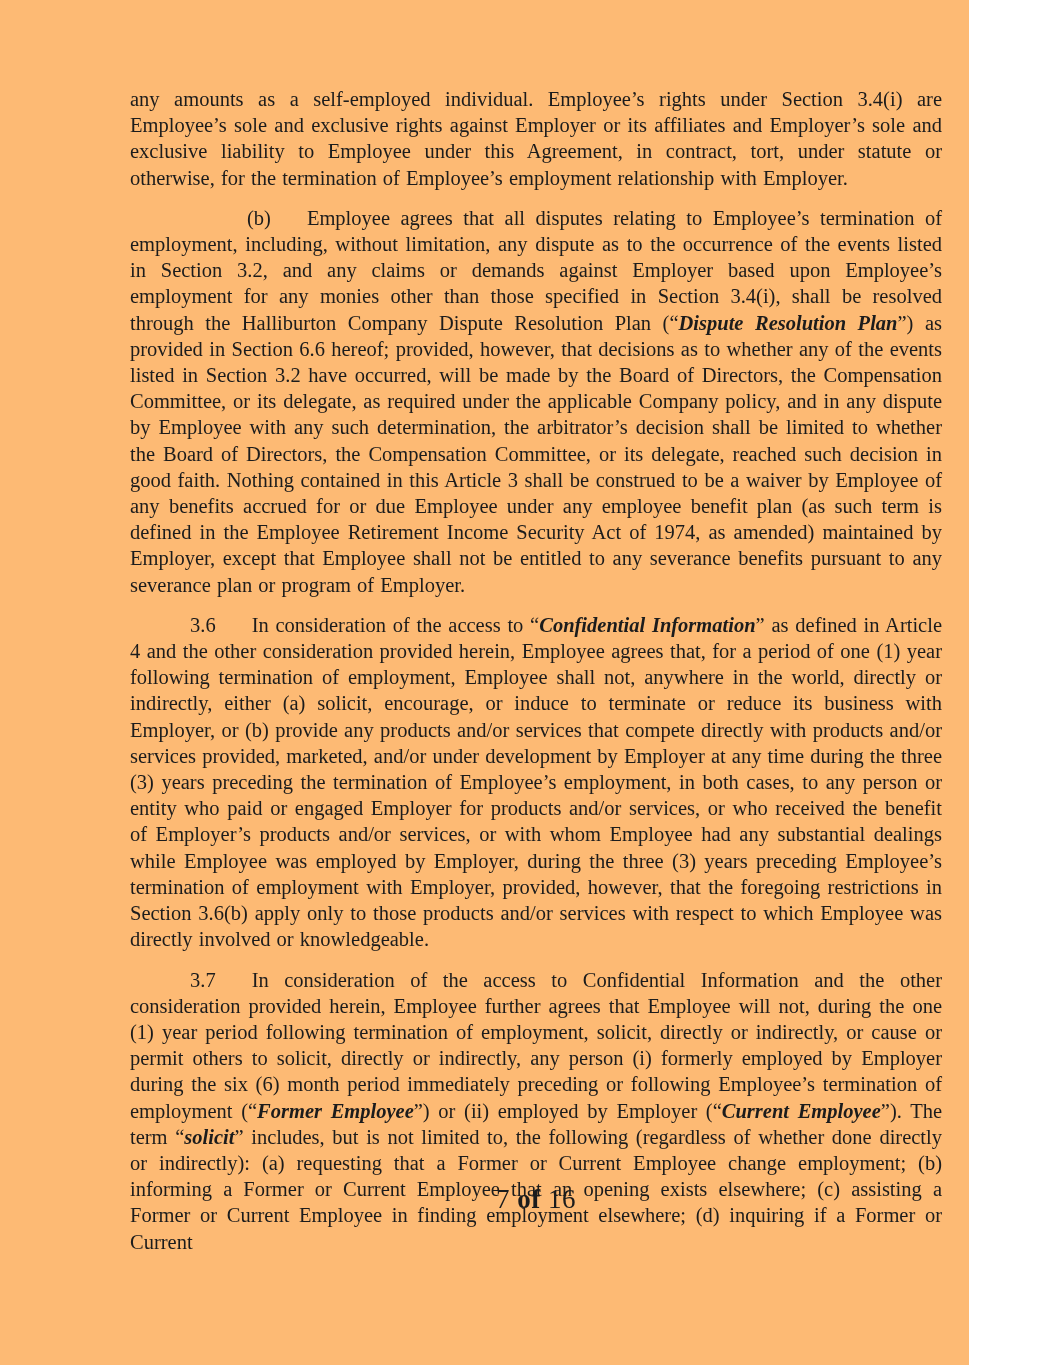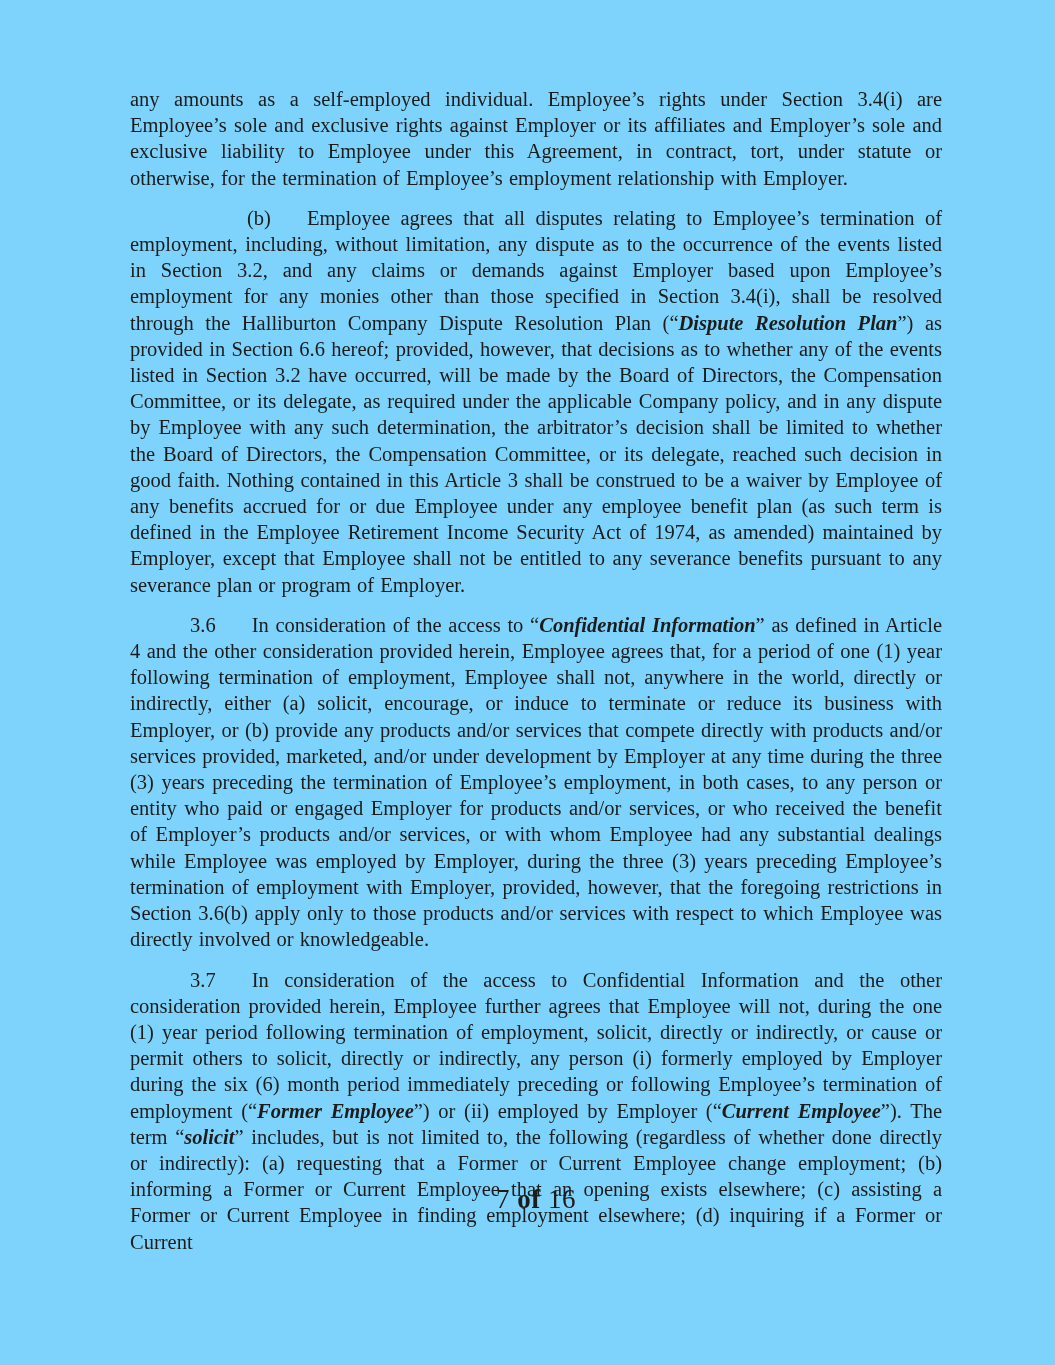--- a/index.html
+++ b/index.html
@@ -2,23 +2,23 @@
 <html><head>
 <meta charset="utf-8">
 <style>
   html, body {
     margin: 0;
     padding: 0;
     background: #ffffff;
   }
   .page {
     position: relative;
-    width: 1055px;
+    width: 969px;
     height: 1365px;
-    background: #7dd3fc;
+    background: #fdba74;
     overflow: hidden;
     font-family: "Liberation Serif", "DejaVu Serif", serif;
     color: #1c1c1c;
   }
   .content {
     position: absolute;
     left: 130px;
     top: 86px;
     width: 812px;
   }

